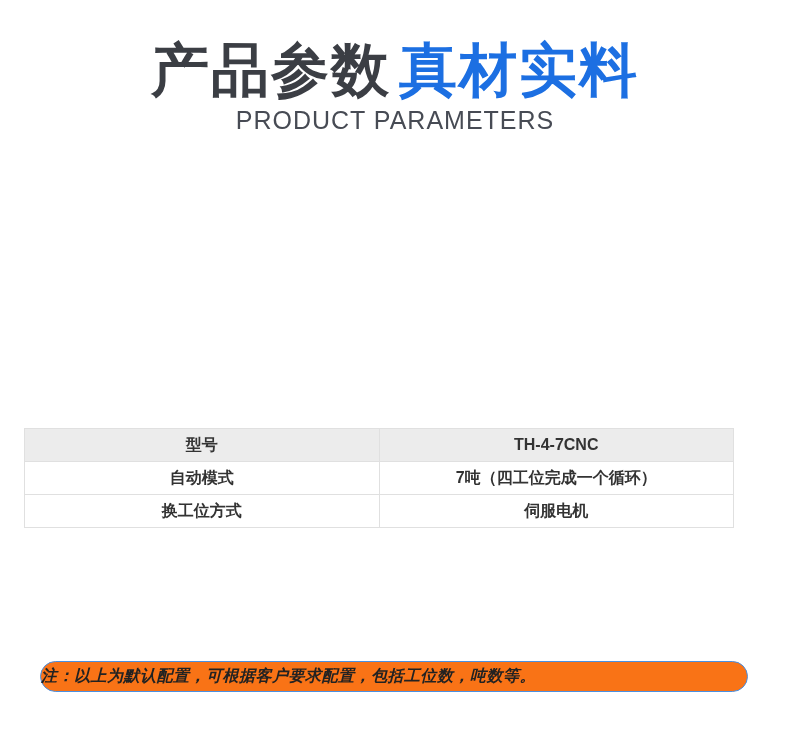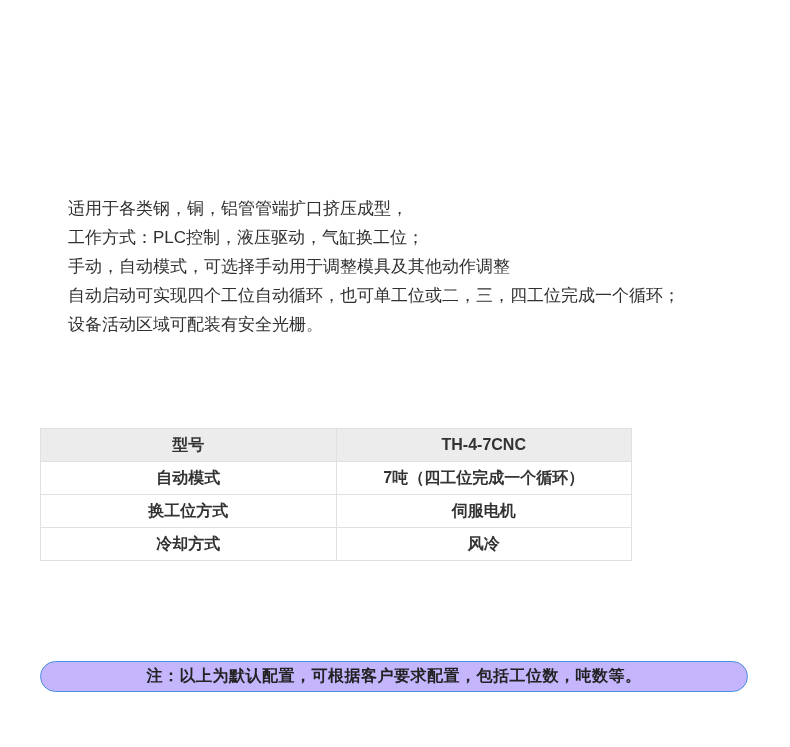--- a/index.html
+++ b/index.html
@@ -34,73 +34,67 @@
 
   
   .description{
     position:absolute;left:68px;top:194px;width:660px;
     font-size:17px;line-height:29px;color:var(--body-text);
     text-align:left;
   }
 
   
   .spec-table{
-    position:absolute;left:40px;top:428px;width:592px;
+    position:absolute;left:24px;top:428px;width:710px;
     border-collapse:collapse;table-layout:fixed;
   }
   .spec-table td,.spec-table th{
     width:50%;height:33px;
     border:1px solid var(--table-border);
     text-align:center;vertical-align:middle;
     font-size:16px;font-weight:600;color:#333333;
     font-family:"Liberation Sans","DejaVu Sans",sans-serif;
   }
   .spec-table th{background:var(--table-header-bg);font-weight:700;}
 
   
   .note-pill{
     position:absolute;left:40px;top:661px;width:708px;height:31px;
     border:1px solid var(--note-border);border-radius:16px;
-    display:flex;align-items:center;justify-content:center;
-    background:#c4b5fd;
+    display:flex;align-items:center;
+    background:#f97316;
+    font-style:italic;
   }
   .note-text{font-size:16px;font-weight:600;color:#222222;letter-spacing:0.5px;}
 </style>
 </head>
 <body>
 
 <div class="page">
 
+  <div class="hero">
+    <div class="hero-title"><span>产品参数</span><span class="accent">真材实料</span></div>
+    <div class="hero-subtitle">PRODUCT PARAMETERS</div>
+  </div>
 
-  <div class="description">
-    <div>适用于各类钢，铜，铝管管端扩口挤压成型，</div>
-    <div>工作方式：PLC控制，液压驱动，气缸换工位；</div>
-    <div>手动，自动模式，可选择手动用于调整模具及其他动作调整</div>
-    <div>自动启动可实现四个工位自动循环，也可单工位或二，三，四工位完成一个循环；</div>
-    <div>设备活动区域可配装有安全光栅。</div>
-  </div>
 
   <table class="spec-table">
     <tbody>
       <tr>
         <th>型号</th>
         <th>TH-4-7CNC</th>
       </tr>
       <tr>
         <td>自动模式</td>
         <td>7吨（四工位完成一个循环）</td>
       </tr>
       <tr>
         <td>换工位方式</td>
         <td>伺服电机</td>
       </tr>
-      <tr>
-        <td>冷却方式</td>
-        <td>风冷</td>
-      </tr>
     </tbody>
   </table>
 
   <div class="note-pill">
     <span class="note-text">注：以上为默认配置，可根据客户要求配置，包括工位数，吨数等。</span>
   </div>
 
 </div>
 
 </body></html>

